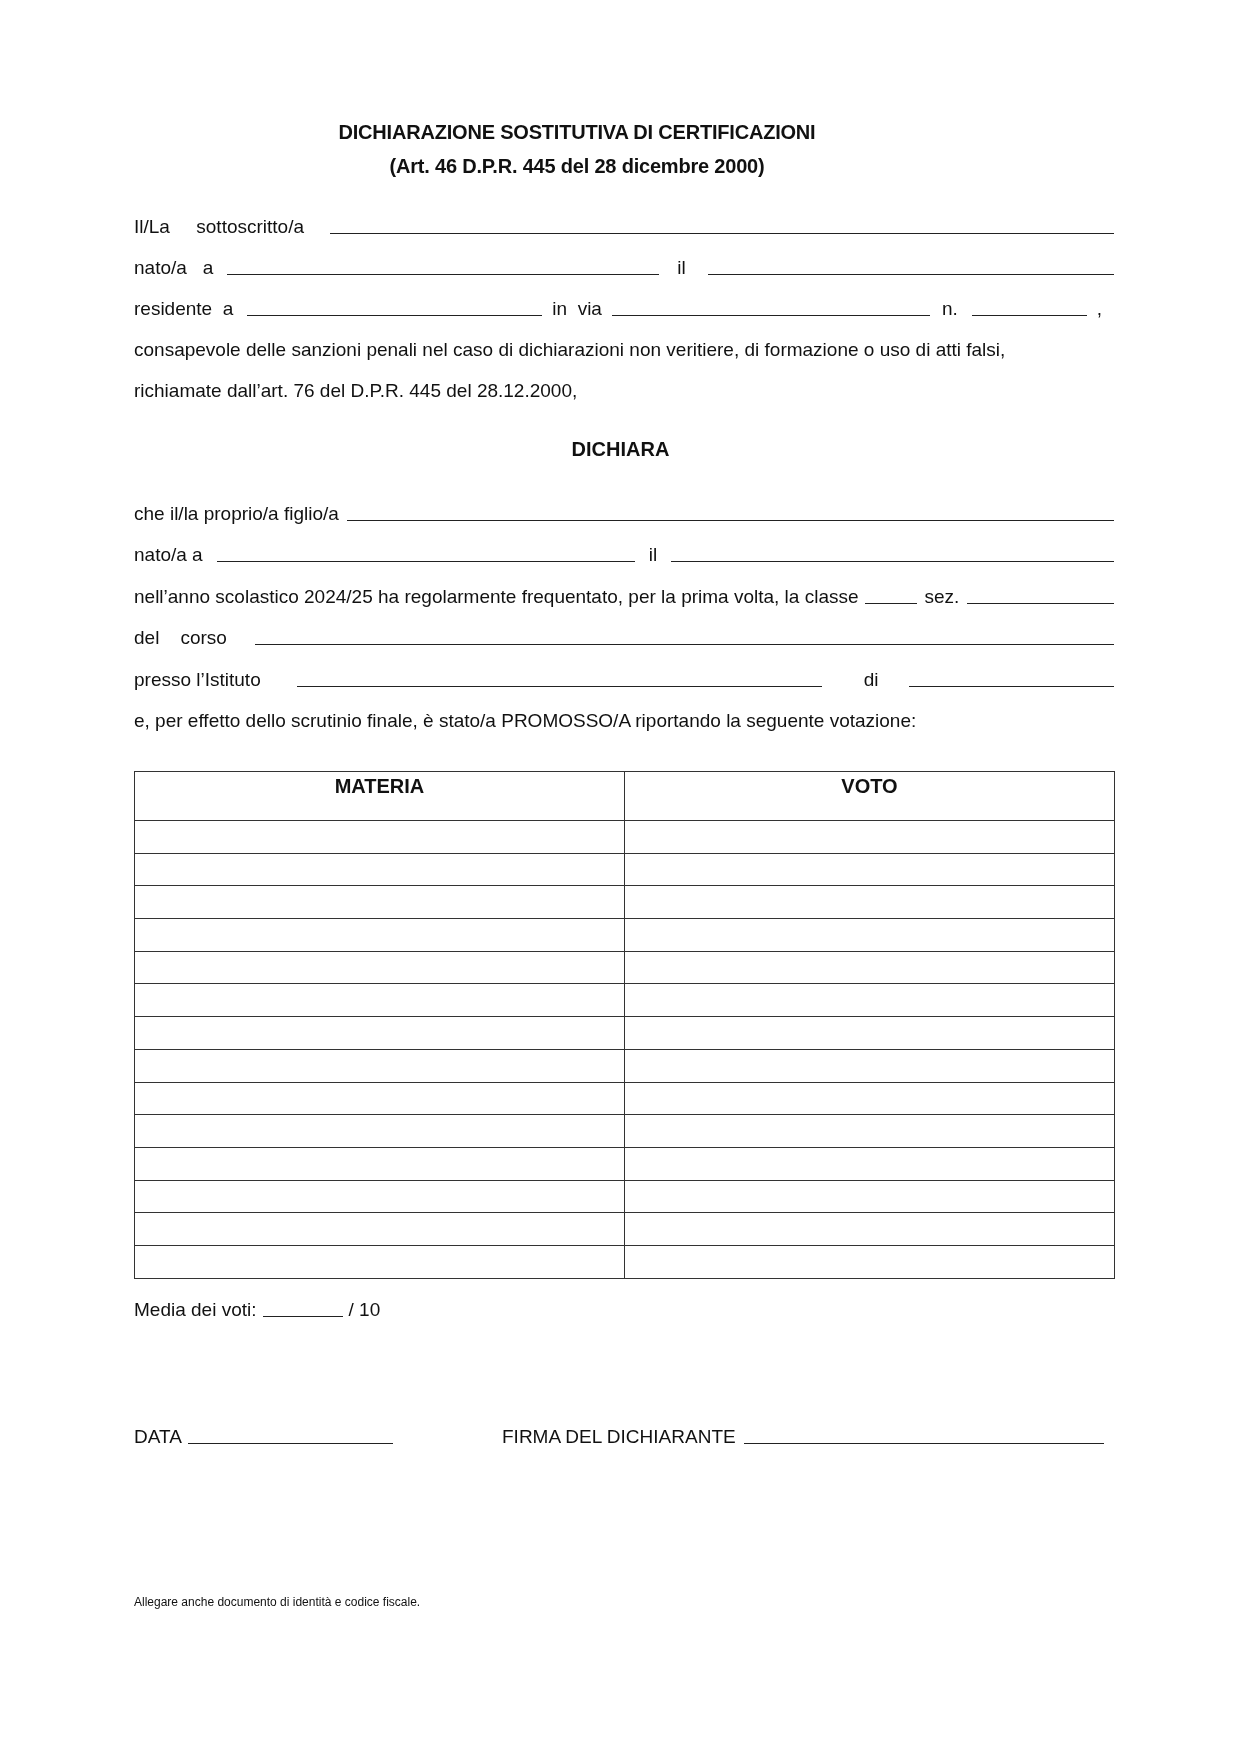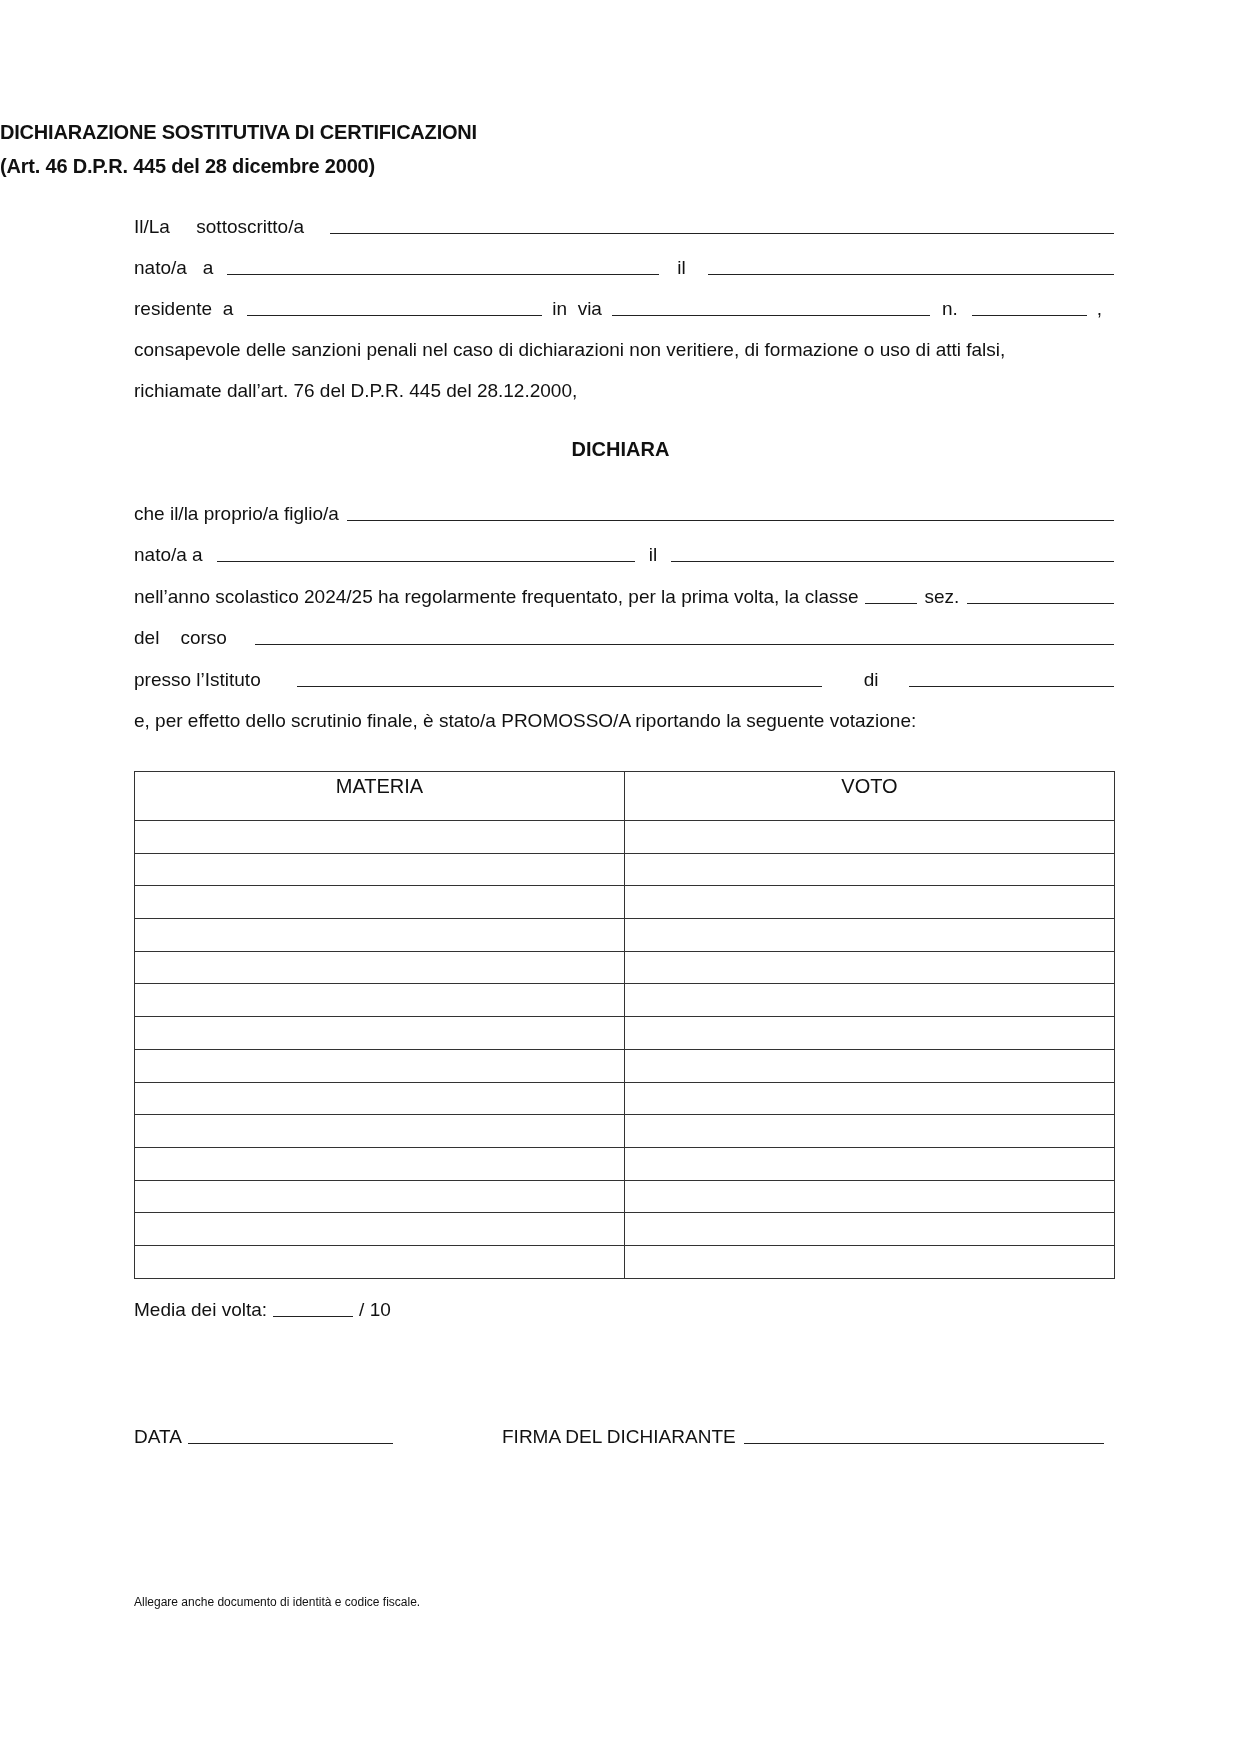--- a/index.html
+++ b/index.html
@@ -2,43 +2,43 @@
 <html><head>
   <meta charset="utf-8">
   <style>
     html, body { margin: 0; padding: 0; background: #ffffff; }
     body {
       width: 1241px; height: 1755px; position: relative; overflow: hidden;
       font-family: "Liberation Sans", sans-serif; color: #111111;
     }
     .page { position: absolute; left: 0; top: 0; width: 1241px; height: 1755px; }
     .title {
-      position: absolute; left: 0; width: 1074px; 
-      font-weight: bold; font-size: 20px; letter-spacing: -0.2px;
+      position: absolute; left: 0; width: 1074px; text-align: center;
+      font-weight: bold; font-size: 20px; letter-spacing: -0.2px; padding-left: 40px;
     }
     .line {
       position: absolute; left: 134px; width: 980px; height: 28px;
       display: flex; align-items: flex-end; font-size: 19px; white-space: nowrap;
     }
     .line .lbl { flex: none; }
     .fill {
       flex: 1 1 auto; border-bottom: 1.5px solid #222; height: 20px; margin: 0 10px 4px 10px;
     }
     .fill.first { margin-left: 14px; }
     .fill.last { margin-right: 0; }
     .section-title {
       position: absolute; left: 0; width: 1241px; text-align: center;
       font-weight: bold; font-size: 20px;
     }
     table.grades {
       position: absolute; left: 134px; top: 771px; width: 981px;
       border-collapse: collapse; font-size: 20px;
     }
     table.grades th, table.grades td { border: 1.5px solid #333; }
-    table.grades th { height: 44px; font-weight: normal; vertical-align: top; padding-top: 3px; text-align: center; }
+    table.grades th { height: 44px; font-weight: bold; vertical-align: top; padding-top: 3px; text-align: center; }
     table.grades td { height: 29.7px; }
     .footer-note { position: absolute; left: 134px; top: 1595px; font-size: 12px; }
   </style>
 </head>
 <body>
 
 <div class="page">
 
   <div class="title" style="top:121px;">DICHIARAZIONE SOSTITUTIVA DI CERTIFICAZIONI</div>
   <div class="title" style="top:155px;">(Art. 46 D.P.R. 445 del 28 dicembre 2000)</div>
@@ -170,21 +170,21 @@
           <td></td>
         </tr>
       <tr>
           <td></td>
           <td></td>
         </tr>
     </tbody>
   </table>
 
   <div class="line" style="top:1293px; width:auto;">
-    <span class="lbl">Media dei volta:</span>
+    <span class="lbl">Media dei voti:</span>
     <span class="fill" style="flex:0 0 80px; margin-left:6px; margin-right:6px;"></span>
     <span class="lbl">/ 10</span>
   </div>
 
   <div class="line" style="top:1420px; width:auto;">
     <span class="lbl">DATA</span>
     <span class="fill" style="flex:0 0 205px; margin-left:6px;"></span>
   </div>
   <div class="line" style="top:1420px; left:502px; width:602px;text-align:center;">
     <span class="lbl">FIRMA DEL DICHIARANTE</span>

